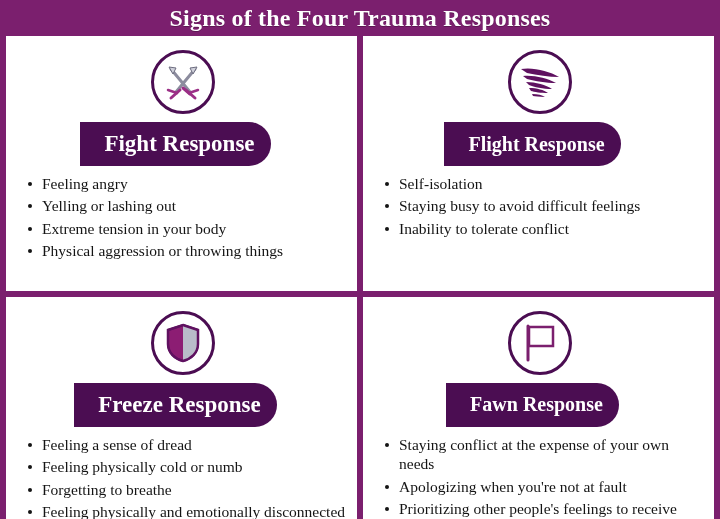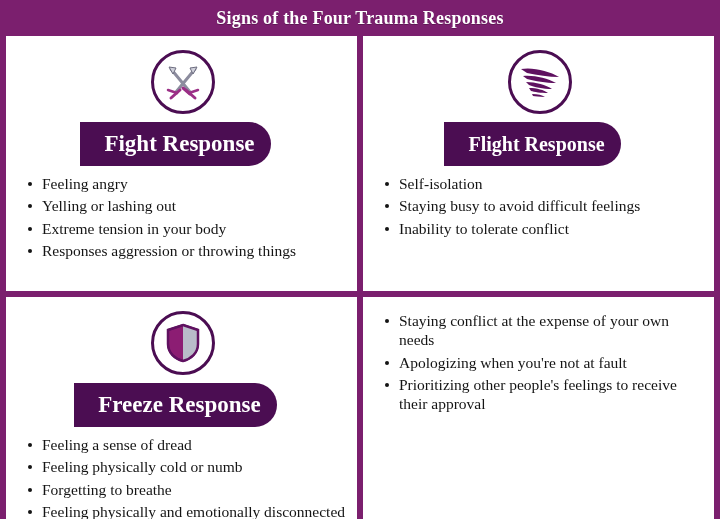--- a/index.html
+++ b/index.html
@@ -24,21 +24,21 @@
   }
   .title-bar {
     height: 36px;
     display: flex;
     align-items: center;
     justify-content: center;
     flex: 0 0 auto;
   }
   .title-bar .title {
     color: #ffffff;
-    font-size: 18px;
+    font-size: 24px;
     font-weight: bold;
     letter-spacing: 0.2px;
     font-family: "Liberation Serif", serif;
     text-shadow: 0 1px 0 rgba(0,0,0,0.25);
   }
   .grid {
     flex: 1 1 auto;
     display: grid;
     grid-template-columns: 1fr 1fr;
     grid-template-rows: 1fr 1fr;
@@ -183,21 +183,21 @@
               <line x1="14" y1="31" x2="5" y2="28"></line>
             </g>
           </svg>
         </div>
         <div class="head-pill">Fight Response</div>
       </div>
       <ul class="signs">
         <li>Feeling angry</li>
         <li>Yelling or lashing out</li>
         <li>Extreme tension in your body</li>
-        <li>Responses aggression or throwing things</li>
+        <li>Physical aggression or throwing things</li>
       </ul>
     </div>
 
     <div class="card right">
       <div class="card-head">
         <div class="icon-circle">
           <svg width="42" height="34" viewBox="0 0 42 34" aria-hidden="true">
             <g fill="#5f1160">
               <path d="M2 4 C14 2 30 6 40 12 C30 12 18 10 8 8 Z"></path>
               <path d="M4 11 C15 10 28 13 37 18 C27 18 16 16 8 14 Z"></path>
@@ -229,20 +229,29 @@
       </div>
       <ul class="signs">
         <li>Feeling a sense of dread</li>
         <li>Feeling physically cold or numb</li>
         <li>Forgetting to breathe</li>
         <li>Feeling physically and emotionally disconnected from your surroundings</li>
       </ul>
     </div>
 
     <div class="card right">
+      <div class="card-head">
+        <div class="icon-circle">
+          <svg width="36" height="40" viewBox="0 0 36 40" aria-hidden="true">
+            <line x1="6" y1="3" x2="6" y2="37" stroke="#7b1f6e" stroke-width="3" stroke-linecap="round"></line>
+            <path d="M7 4 H31 V23 H7 Z" fill="#ffffff" stroke="#7b1f6e" stroke-width="2.5"></path>
+          </svg>
+        </div>
+        <div class="head-pill">Fawn Response</div>
+      </div>
       <ul class="signs">
         <li>Staying conflict at the expense of your own needs</li>
         <li>Apologizing when you're not at fault</li>
         <li>Prioritizing other people's feelings to receive their approval</li>
       </ul>
       <div class="logo">
         <span class="logo-main">kma</span>
         <span class="logo-sub">Therapy</span>
         <div class="logo-underline"></div>
       </div>

